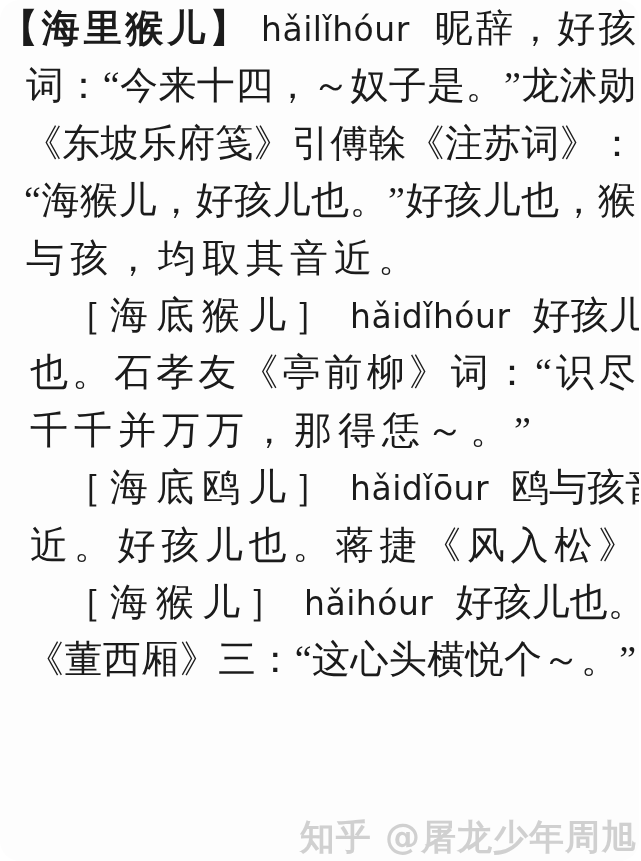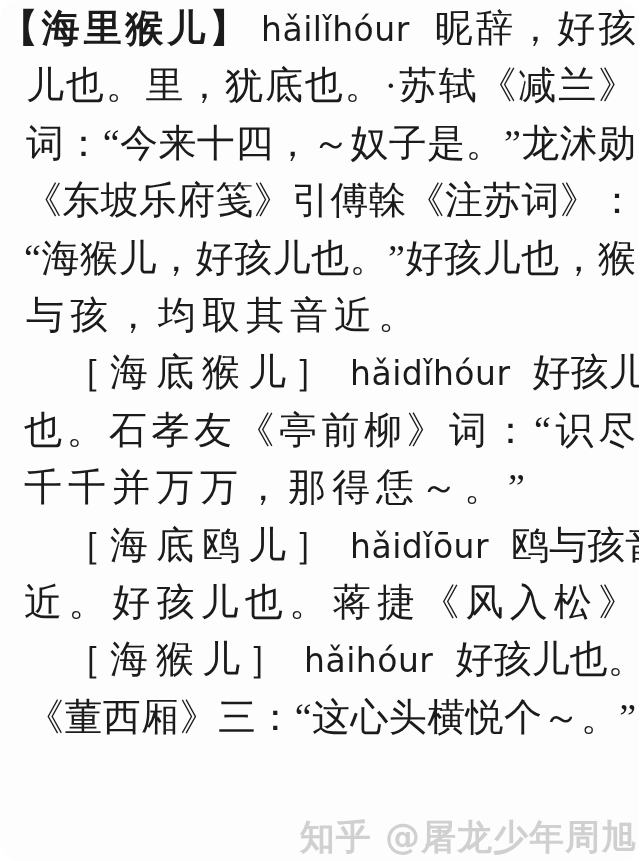--- a/index.html
+++ b/index.html
@@ -32,21 +32,21 @@
     text-align: justify;
     text-align-last: justify;
   }
   
   .loose {
     letter-spacing: 6px;
   }
   .ind0 { padding-left: 0; }
   .ind1 { padding-left: 26px; }
   .indHang { padding-left: 24px; }
-  .ind2 { padding-left: 24px; }
+  .ind2 { padding-left: 30px; }
 
   .head-main {
     font-weight: 700;
     letter-spacing: 1px;
   }
   .head-sub {
     letter-spacing: 8px;
     margin-left: 40px;
   }
   .pinyin {
@@ -72,21 +72,20 @@
     text-align: center;
   }
 </style>
 </head>
 <body>
 
 <div class="page">
 
   <div class="line ind0 justify"><span class="head-main">【海里猴儿】</span><span class="pinyin">hǎilǐhóur</span><span>昵辞，好孩</span></div>
 
-  <div class="line ind1 justify"><span>儿也。里，犹底也。·苏轼《减兰》</span></div>
 
   <div class="line ind1 justify"><span>词：“今来十四，～奴子是。”龙沭勋</span></div>
 
   <div class="line indHang justify"><span>《东坡乐府笺》引傅榦《注苏词》：</span></div>
 
   <div class="line indHang justify"><span>“海猴儿，好孩儿也。”好孩儿也，猴</span></div>
 
   <div class="line ind1 loose"><span>与孩，均取其音近。</span></div>
 
   <div class="line indHang justify"><span class="head-sub">［海底猴儿］</span><span class="pinyin">hǎidǐhóur</span><span>好孩儿</span></div>

